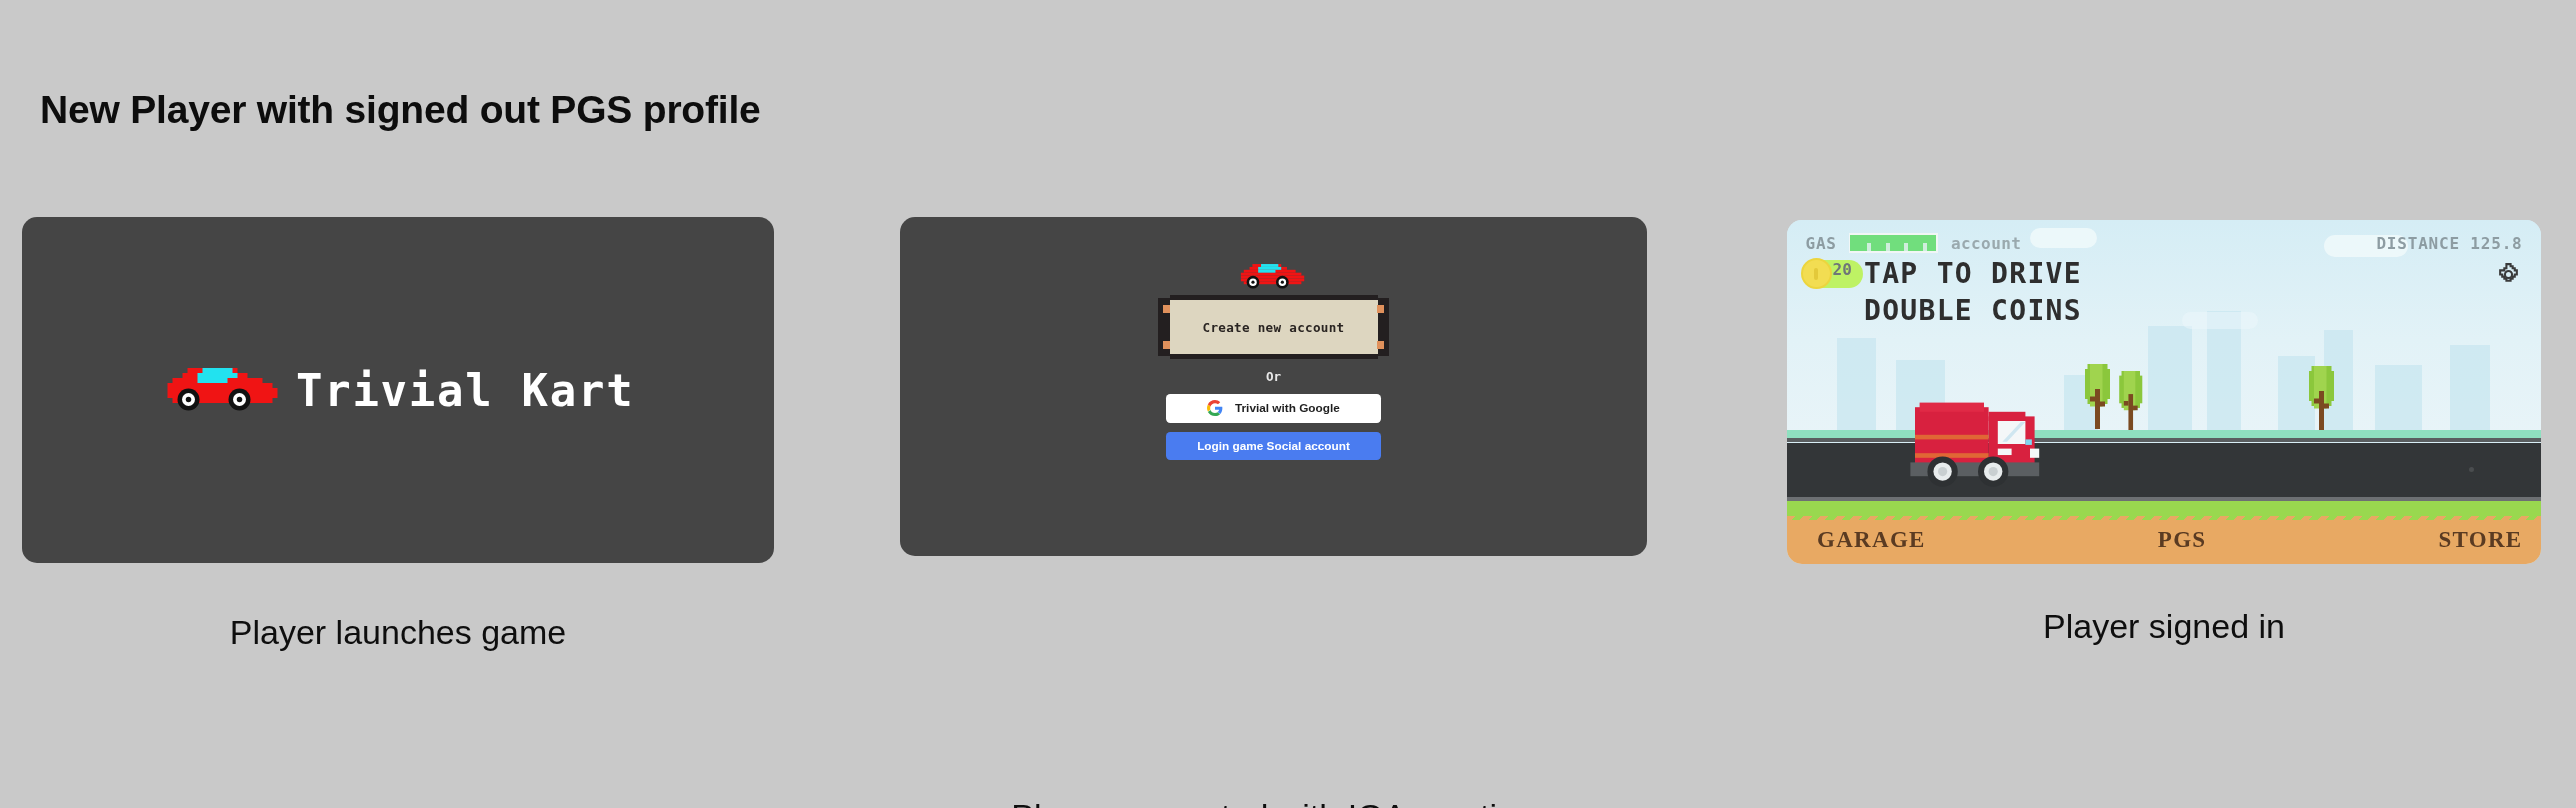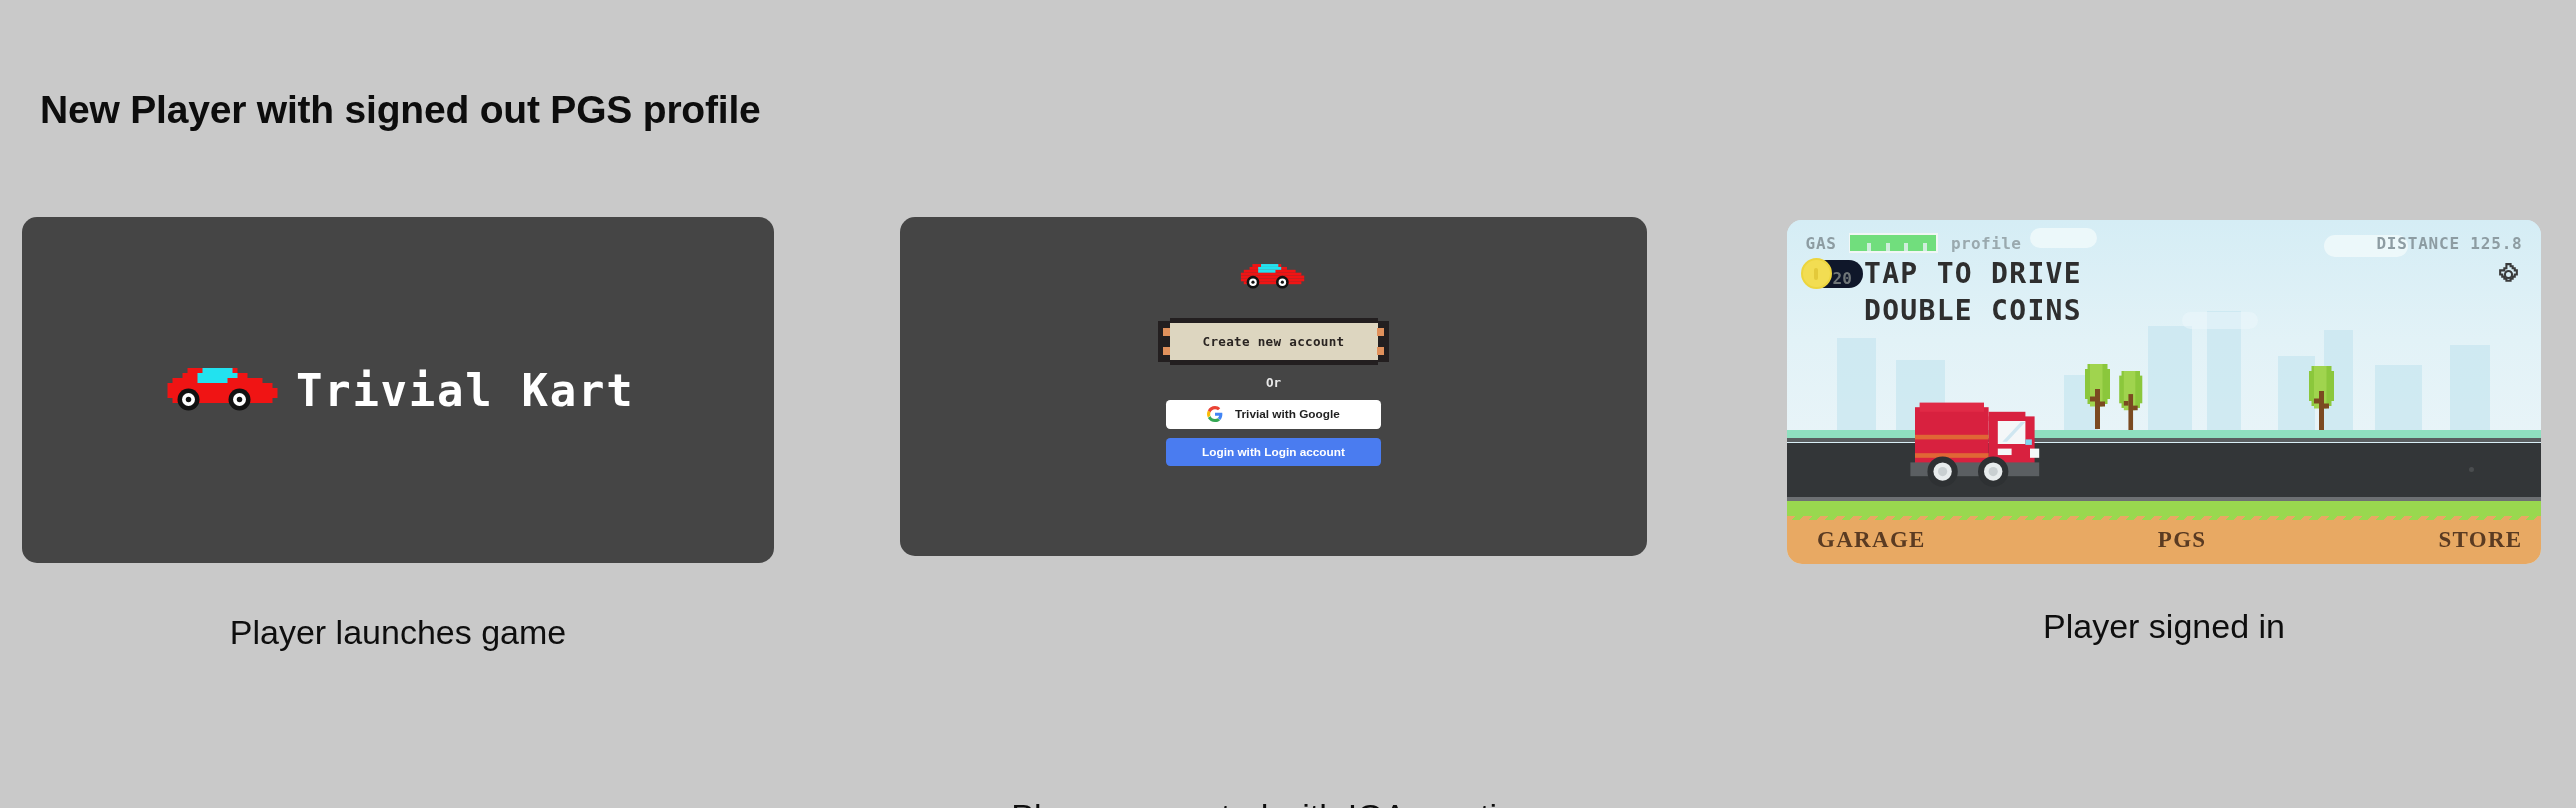--- a/index.html
+++ b/index.html
@@ -63,22 +63,22 @@
   #panel2 { left: 900px; top: 217px; }
   #panel2 .shot { width: 747px; height: 339px; }
   .iga-inner {
     position: absolute; inset: 0;
     display: flex; flex-direction: column;
     align-items: center; justify-content: flex-start;
     padding-top: 44px;
   }
   .pixel-banner {
     position: relative;
-    width: 245px; height: 47px;
-    margin-top: 25px;
+    width: 245px; height: 64px;
+    margin-top: 2px;
     display: flex; align-items: center; justify-content: center;
   }
   .pixel-banner .bar-top, .pixel-banner .bar-bot {
     position: absolute; left: 18.5px; right: 18.5px; height: 5.9px;
     background: #231f20;
   }
   .pixel-banner .bar-top { top: 0; }
   .pixel-banner .bar-bot { bottom: 0; }
   .pixel-banner .plate {
     position: absolute; left: 18.5px; right: 18.5px; top: 5px; bottom: 5px;
@@ -154,23 +154,23 @@
     position: absolute; left: 1.7px; top: 1.7px; bottom: 1.7px; right: 1.7px;
     background: #71de7d;
   }
   .gas-notch {
     position: absolute; bottom: 1.7px; width: 4.2px; height: 7.6px; background: #cfeedd;
   }
   .username { margin-left: 13.4px; color: #9aa9ae; letter-spacing: 0.4px; }
   .distance { margin-left: auto; color: #8d9ca2; }
   .coin-badge {
     position: absolute; left: 17px; top: 40px;
-    display: flex; align-items: flex-end;
+    display: flex; align-items: flex-start;
     height: 28px;
-    background: #0f172a;
+    background: #bef264;
     border-radius: 14.3px;
     padding: 0 11px 0 28.5px;
     font-family: "DejaVu Sans Mono", monospace;
     font-size: 16px; font-weight: 700; color: #6f7678;
   }
   .coin {
     position: absolute; left: -3.4px; top: -1.7px;
     width: 31px; height: 31px; border-radius: 50%;
     background: #f2dd52;
     border: 2.5px solid #ecd53e;
@@ -331,21 +331,21 @@
               <path fill="#EA4335" d="M24 9.5c3.5 0 6.6 1.2 9 3.6l6.7-6.7C35.6 2.6 30.2 0 24 0 14.6 0 6.5 5.4 2.6 13.2l7.8 6.1C12.3 13.3 17.6 9.5 24 9.5z"></path>
               <path fill="#4285F4" d="M46.1 24.6c0-1.6-.1-3.2-.4-4.6H24v9.1h12.4c-.5 2.9-2.1 5.3-4.6 7l7.6 5.9c4.4-4.1 6.7-10.1 6.7-17.4z"></path>
               <path fill="#FBBC05" d="M10.4 28.7c-.5-1.5-.8-3-.8-4.7s.3-3.2.8-4.7l-7.8-6.1C1 16.5 0 20.1 0 24s1 7.5 2.6 10.8l7.8-6.1z"></path>
               <path fill="#34A853" d="M24 48c6.2 0 11.5-2 15.4-5.6l-7.6-5.9c-2.1 1.4-4.8 2.3-7.8 2.3-6.4 0-11.7-3.8-13.6-9.1l-7.8 6.1C6.5 42.6 14.6 48 24 48z"></path>
             </svg>
           </span>
           <span>Trivial with Google</span>
         </button>
 
         <button class="social-btn btn-social">
-          <span>Login with Login account</span>
+          <span>Login game Social account</span>
         </button>
       </div>
     </div>
     <div class="caption">
       <div>Player presented with IGA creation</div>
 
     </div>
   </div>
 
   <div class="panel" id="panel3">
@@ -368,21 +368,21 @@
 
       <div class="hud-row">
         <span class="gas-label">GAS</span>
         <span class="gas-bar">
           <span class="gas-fill"></span>
           <span class="gas-notch" style="left:18.5px"></span>
           <span class="gas-notch" style="left:37px"></span>
           <span class="gas-notch" style="left:55px"></span>
           <span class="gas-notch" style="left:74px"></span>
         </span>
-        <span class="username">profile</span>
+        <span class="username">account</span>
         <span class="distance">DISTANCE 125.8</span>
       </div>
 
       <div class="coin-badge">
         <span class="coin"></span>
         <span>20</span>
       </div>
 
       <div class="gear-icon">
         <svg viewBox="0 0 24 24" width="25" height="25" style="image-rendering:pixelated">

